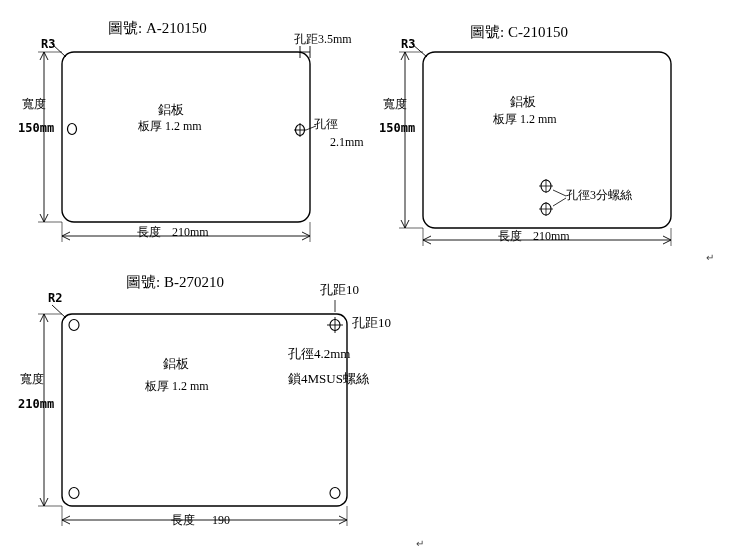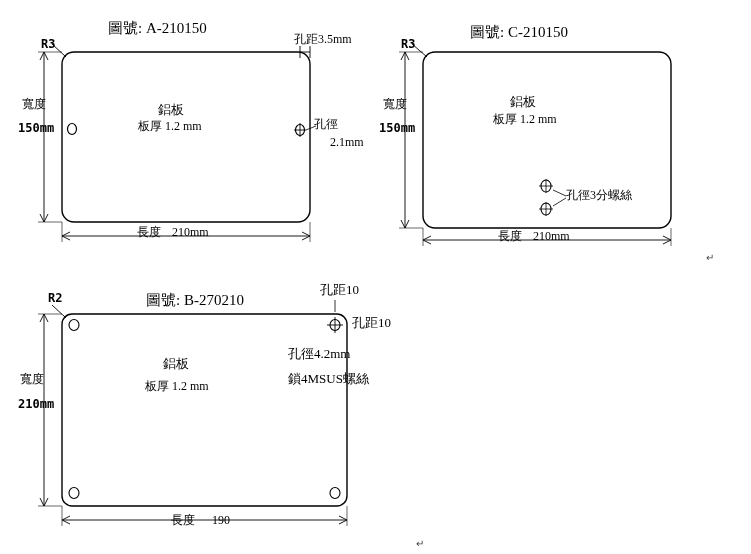--- a/index.html
+++ b/index.html
@@ -169,21 +169,21 @@
 <div class="lbl title" style="left:470px; top:24px;">圖號: C-210150</div>
 <div class="lbl mono" style="left:401px; top:38px;">R3</div>
 <div class="lbl cn-sm" style="left:383px; top:98px;">寬度</div>
 <div class="lbl mono" style="left:379px; top:122px;">150mm</div>
 <div class="lbl cn" style="left:510px; top:95px;">鋁板</div>
 <div class="lbl cn-sm" style="left:493px; top:113px;">板厚 1.2 mm</div>
 <div class="lbl cn-sm" style="left:566px; top:189px;text-align:right;">孔徑3分螺絲</div>
 <div class="lbl cn-sm" style="left:498px; top:230px;">長度</div>
 <div class="lbl cn-sm" style="left:533px; top:230px;">210mm</div>
 
-<div class="lbl title" style="left:126px; top:292px;margin-left:20px;">圖號: B-270210</div>
+<div class="lbl title" style="left:126px; top:274px;">圖號: B-270210</div>
 <div class="lbl mono" style="left:48px; top:292px;">R2</div>
 <div class="lbl cn" style="left:320px; top:283px;">孔距10</div>
 <div class="lbl cn" style="left:352px; top:316px;">孔距10</div>
 <div class="lbl cn" style="left:288px; top:347px;">孔徑4.2mm</div>
 <div class="lbl cn" style="left:288px; top:372px;">鎖4MSUS螺絲</div>
 <div class="lbl cn-sm" style="left:20px; top:373px;">寬度</div>
 <div class="lbl mono" style="left:18px; top:398px;">210mm</div>
 <div class="lbl cn" style="left:163px; top:357px;">鋁板</div>
 <div class="lbl cn-sm" style="left:145px; top:380px;">板厚 1.2 mm</div>
 <div class="lbl cn-sm" style="left:171px; top:514px;">長度</div>

